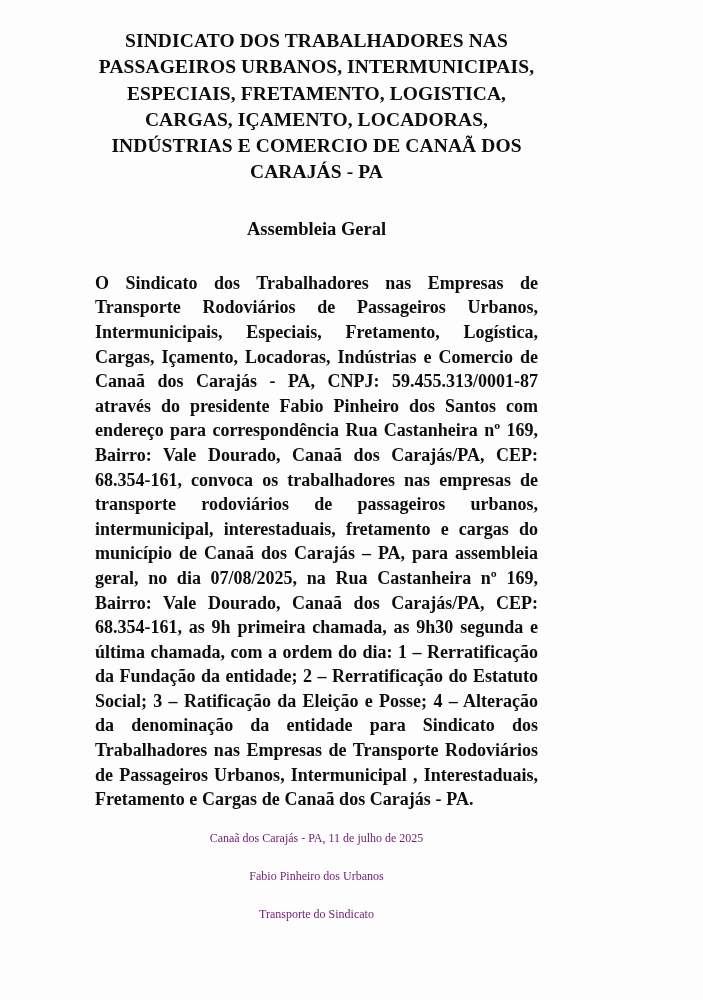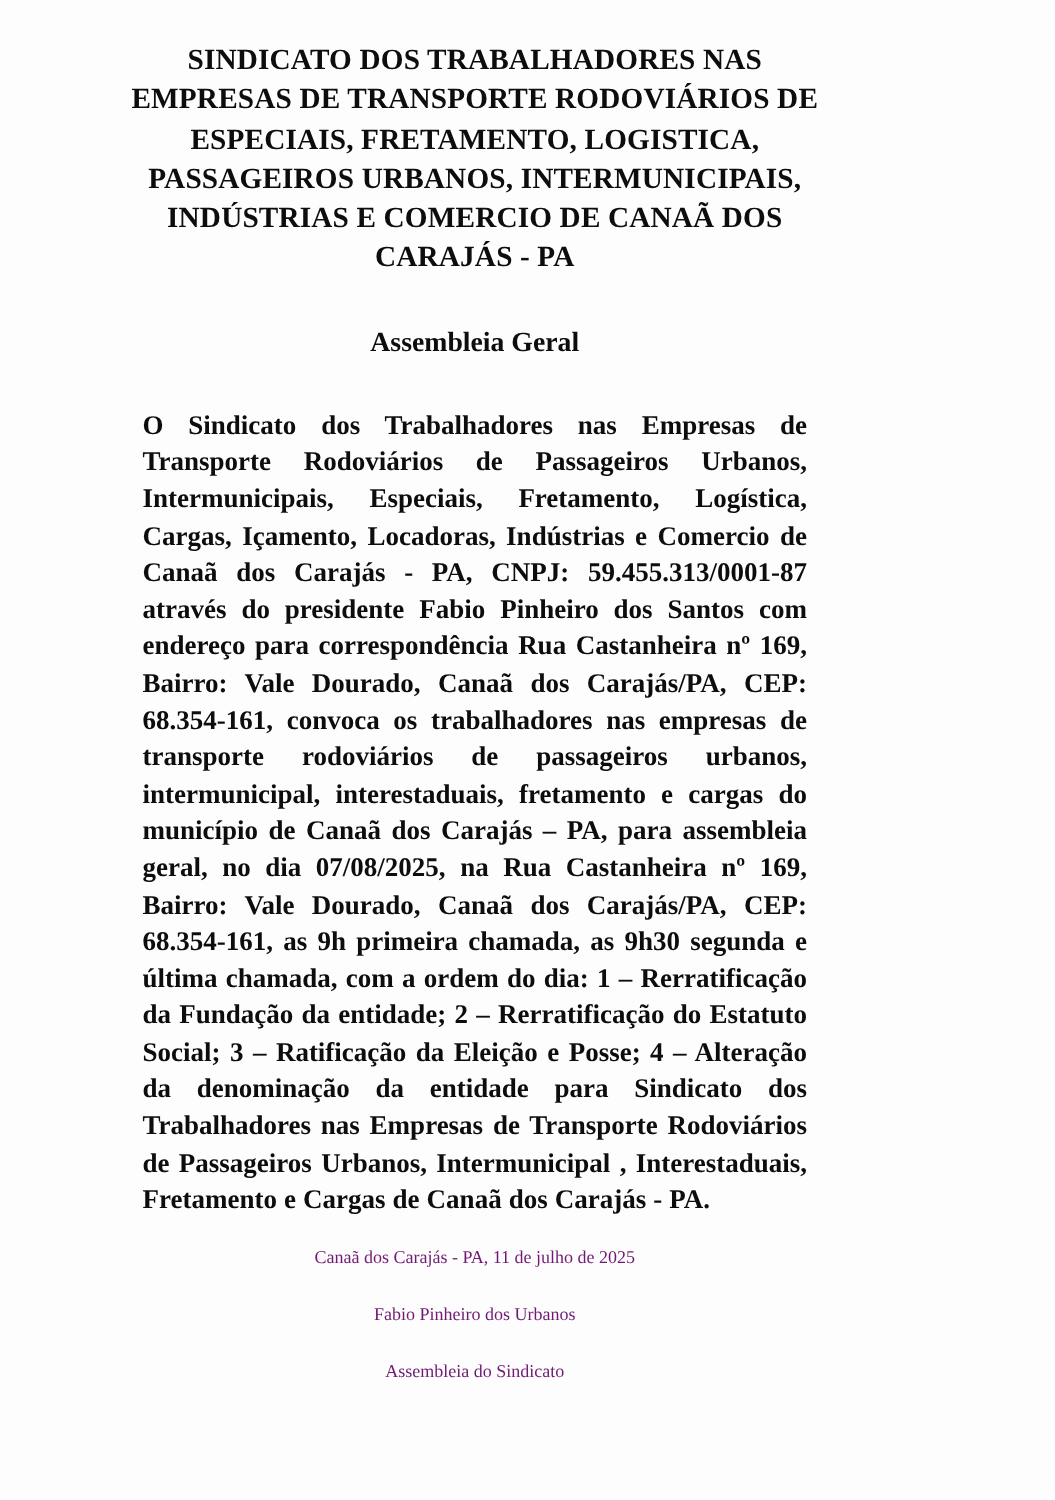--- a/index.html
+++ b/index.html
@@ -84,32 +84,32 @@
   .sign-line.signer     { padding-top: 17px; }
   .sign-line.role       { padding-top: 17px; }
 </style>
 </head>
 <body>
 
 <div class="page">
 
   <h1 class="doc-title">
     <span class="tline">SINDICATO DOS TRABALHADORES NAS</span>
-    <span class="tline">EMPRESAS DE TRANSPORTE RODOVIÁRIOS DE</span>
+    <span class="tline">PASSAGEIROS URBANOS, INTERMUNICIPAIS,</span>
     <span class="tline">ESPECIAIS, FRETAMENTO, LOGISTICA,</span>
-    <span class="tline">PASSAGEIROS URBANOS, INTERMUNICIPAIS,</span>
+    <span class="tline">CARGAS, IÇAMENTO, LOCADORAS,</span>
     <span class="tline">INDÚSTRIAS E COMERCIO DE CANAÃ DOS</span>
     <span class="tline">CARAJÁS - PA</span>
   </h1>
 
   <h2 class="doc-subtitle">Assembleia Geral</h2>
 
   <div class="body-wrap">
     <p class="body-par">O Sindicato dos Trabalhadores nas Empresas de Transporte Rodoviários de Passageiros Urbanos, Intermunicipais, Especiais, Fretamento, Logística, Cargas, Içamento, Locadoras, Indústrias e Comercio de Canaã dos Carajás - PA, CNPJ: 59.455.313/0001-87 através do presidente Fabio Pinheiro dos Santos com endereço para correspondência Rua Castanheira nº 169, Bairro: Vale Dourado, Canaã dos Carajás/PA, CEP: 68.354-161, convoca os trabalhadores nas empresas de transporte rodoviários de passageiros urbanos, intermunicipal, interestaduais, fretamento e cargas do município de Canaã dos Carajás – PA, para assembleia geral, no dia 07/08/2025, na Rua Castanheira nº 169, Bairro: Vale Dourado, Canaã dos Carajás/PA, CEP: 68.354-161, as 9h primeira chamada, as 9h30 segunda e última chamada, com a ordem do dia: 1 – Rerratificação da Fundação da entidade; 2 – Rerratificação do Estatuto Social; 3 – Ratificação da Eleição e Posse; 4 – Alteração da denominação da entidade para Sindicato dos Trabalhadores nas Empresas de Transporte Rodoviários de Passageiros Urbanos, Intermunicipal , Interestaduais, Fretamento e Cargas de Canaã dos Carajás - PA.</p>
   </div>
 
   <div class="sign-block">
     <span class="sign-line place-date">Canaã dos Carajás - PA, 11 de julho de 2025</span>
     <span class="sign-line signer">Fabio Pinheiro dos Urbanos</span>
-    <span class="sign-line role">Assembleia do Sindicato</span>
+    <span class="sign-line role">Transporte do Sindicato</span>
   </div>
 
 </div>
 
 </body></html>

